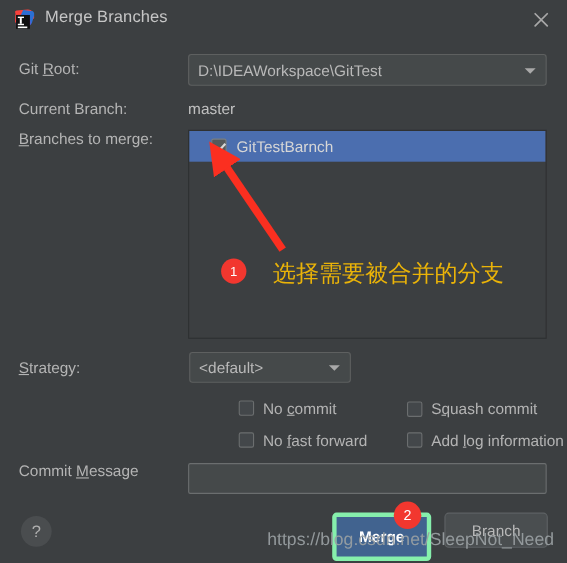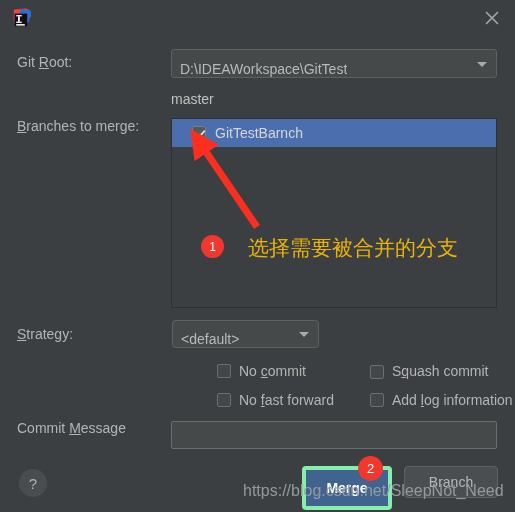--- a/index.html
+++ b/index.html
@@ -62,21 +62,21 @@
   }
 
   
   .combo {
     position: absolute;
     box-sizing: border-box;
     background: #45494a;
     border: 1px solid #5e6060;
     border-radius: 3px;
     display: flex;
-    align-items: flex-end;
+    align-items: center;
     cursor: default;
   }
   .combo .ctext {
     font-size: 14px;
     color: #b9b9b9;
     margin-left: 8px;
     white-space: nowrap;
     overflow: hidden;
   }
   .combo .carrow {
@@ -264,33 +264,35 @@
         <path d="M2 4 Q1 2 3 1.5 L13 0.6 Q16 0.4 17.5 2.5 L19 6 Q19.6 8 18 9.5 L16.5 11 Q15 12.6 13 12.8 L4.5 13.6 Q2 13.8 1.6 11.5 Z" fill="#f7413c"></path>
         <path d="M9 1 L18 2.2 Q19.6 3.5 19 6.2 L17 13 Q16 15.4 13.6 15.6 L6 16 Q3.6 15.6 3.8 13 Z" fill="#2b6fd4"></path>
         <path d="M3 9 Q2.4 6.6 4.6 6.2 L12 5.4 Q14.6 5.2 15 7.6 L15.6 13 Q15.8 15.6 13.2 16 L5 16.8 Q2.6 17 2.4 14.6 Z" fill="#b43ad0"></path>
         <rect x="2.6" y="5.6" width="12.6" height="12.6" fill="#101010"></rect>
         <rect x="4.2" y="7.1" width="5.6" height="1.3" fill="#ffffff"></rect>
         <rect x="6.0" y="8.4" width="1.8" height="5.2" fill="#ffffff"></rect>
         <rect x="4.2" y="13.6" width="5.6" height="1.3" fill="#ffffff"></rect>
         <rect x="4.2" y="16.1" width="8.6" height="1.5" fill="#ffffff"></rect>
       </svg>
     </span>
+    <span class="title-text">Merge Branches</span>
     <span class="close-btn">
       <svg width="22" height="22" viewBox="0 0 22 22">
         <path d="M5.5 5.5 L16.5 16.5 M16.5 5.5 L5.5 16.5" stroke="#a7a7a7" stroke-width="1.6" stroke-linecap="round"></path>
       </svg>
     </span>
   </div>
 
   <span class="flabel" style="left:17px; top:54px;">Git&nbsp;<span class="mn">R</span>oot:</span>
   <div class="combo" id="git-root-combo" style="left:171px; top:49px; width:326px; height:29px;">
     <span class="ctext">D:\IDEAWorkspace\GitTest</span>
     <span class="carrow"></span>
   </div>
 
+  <span class="flabel" style="left:17px; top:91px;">Current Branch:</span>
   <span class="flabel" style="left:171px; top:91px; color:#c0c0c0;">master</span>
 
   <span class="flabel" style="left:17px; top:118px;"><span class="mn">B</span>ranches to merge:</span>
 
   <div id="branch-list">
     <div class="list-row selected">
       <span class="cbox checked"></span>
       <span class="row-label">GitTestBarnch</span>
     </div>
   </div>

